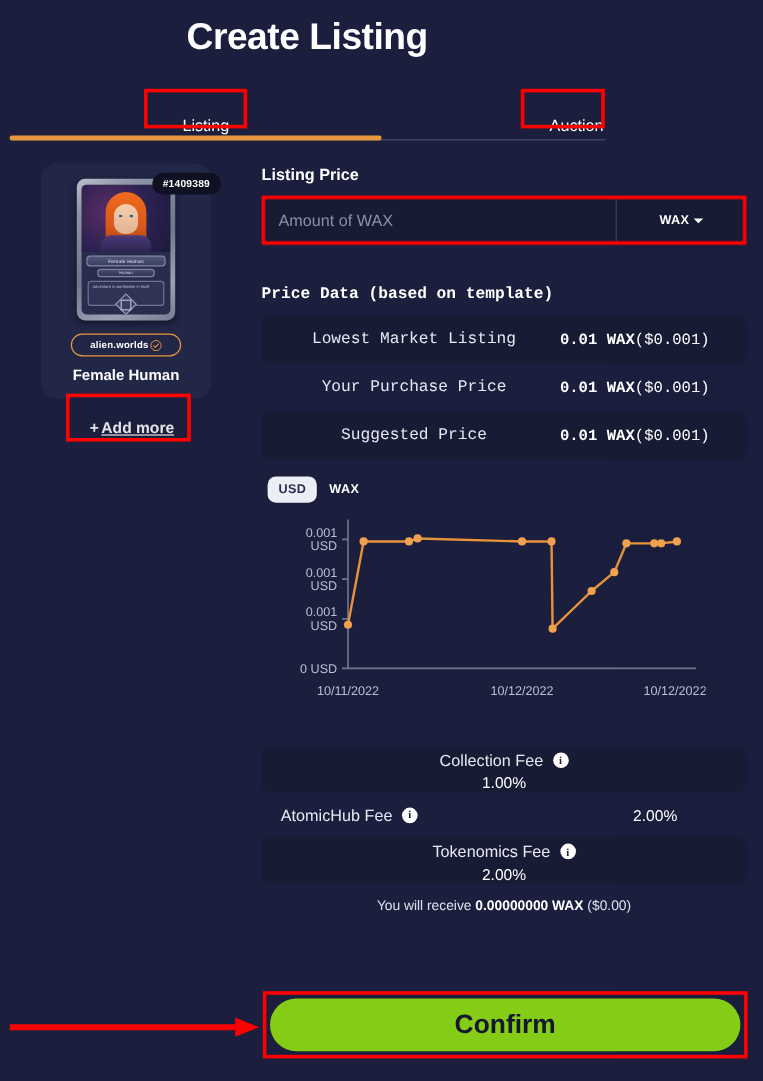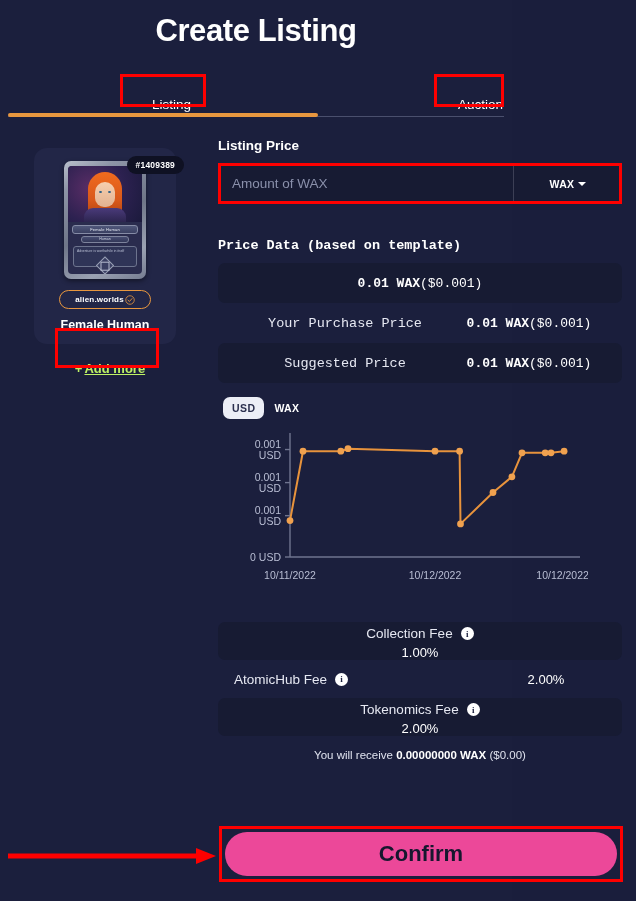--- a/index.html
+++ b/index.html
@@ -43,21 +43,21 @@
   
   .annot { position: absolute; border: 3px solid #fe0000; pointer-events: none; }
   .annot-listing { left: 120px; top: 74px; width: 86px; height: 33px; }
   .annot-auction { left: 434px; top: 74px; width: 70px; height: 33px; }
   .annot-addmore { left: 55px; top: 328px; width: 104px; height: 40px; }
   .annot-input { left: 218px; top: 163px; width: 404px; height: 41px; }
   .annot-confirm { left: 219px; top: 826px; width: 404px; height: 56px; }
   .annot-arrow { position: absolute; left: 8px; top: 848px; width: 208px; height: 16px; pointer-events:none; }
 
   
-  .left-col { position: absolute; left: 34px; top: 148px; width: 152px; }
+  .left-col { position: absolute; left: 34px; top: 136px; width: 152px; }
   .nft-card {
     position: relative;
     background: #222647;
     border-radius: 13px;
     padding: 10px 10px 12px;
     width: 142px;
   }
   .card-art {
     position: relative;
     width: 82px; height: 118px;
@@ -138,21 +138,21 @@
     display: flex; align-items: center; justify-content: center; gap: 1px;
   }
   .collection-pill .cname { font-size: 8px; font-weight: bold; color: #ffffff; letter-spacing: .2px; }
   .verified-icon { width: 10px; height: 10px; display:block; }
   .card-title {
     margin-top: 9px; text-align: center;
     color: #ffffff; font-size: 12.5px; font-weight: bold;
   }
   .add-more {
     margin-top: 17px; text-align: center;
-    color: #bef264; font-size: 13px; font-weight: bold;
+    color: #e5e5e5; font-size: 13px; font-weight: bold;
     cursor: pointer;
   }
   .add-more .plus { font-weight: bold; margin-right: 2px; }
   .add-more .txt { text-decoration: underline; }
 
   
   .right-col { position: absolute; left: 218px; top: 138px; width: 404px; }
   .section-label {
     color: #ffffff; font-size: 13.5px; font-weight: bold;
     margin-bottom: 10px;
@@ -221,21 +221,21 @@
   .receive-line {
     margin-top: 13px; text-align: center;
     color: #dfe2ee; font-size: 11.5px;
   }
   .receive-line b { color: #ffffff; font-weight: bold; }
 
   
   .confirm-btn {
     position: absolute; left: 225px; top: 832px;
     width: 392px; height: 44px;
-    background: #ec4899; color: #15172e;
+    background: #84cc16; color: #15172e;
     border: none; border-radius: 22px;
     font-size: 22px; font-weight: bold;
     font-family: "Liberation Sans", sans-serif;
     cursor: pointer;
   }
 </style>
 </head>
 <body>
 
 <div class="page">
@@ -296,20 +296,21 @@
       <div class="wax-select">
         <span>WAX</span>
         <span class="caret"></span>
       </div>
     </div>
 
     <div class="price-data">
       <div class="section-label">Price Data (based on template)</div>
 
       <div class="data-row alt">
+        <div class="k">Lowest Market Listing</div>
         <div class="v"><b>0.01 WAX</b><span>($0.001)</span></div>
       </div>
       <div class="data-row">
         <div class="k">Your Purchase Price</div>
         <div class="v"><b>0.01 WAX</b><span>($0.001)</span></div>
       </div>
       <div class="data-row alt">
         <div class="k">Suggested Price</div>
         <div class="v"><b>0.01 WAX</b><span>($0.001)</span></div>
       </div>

